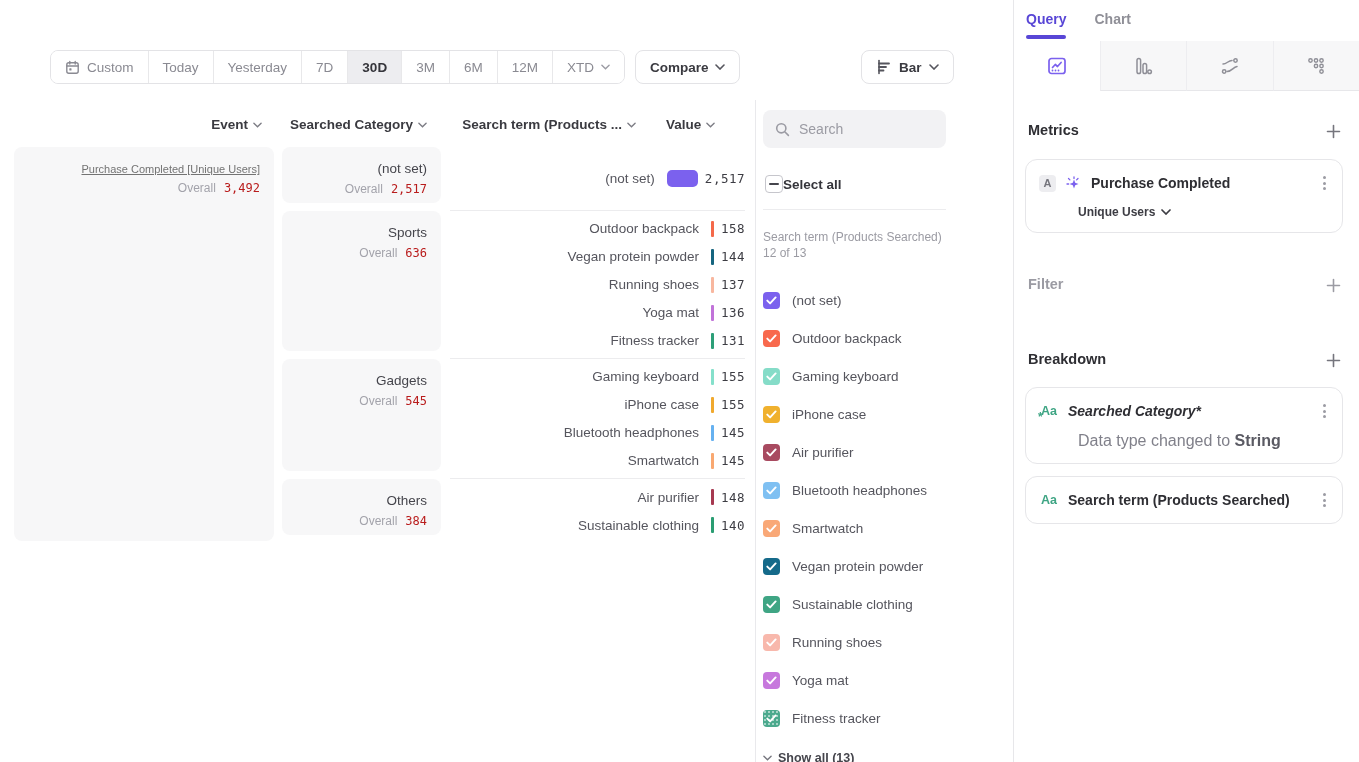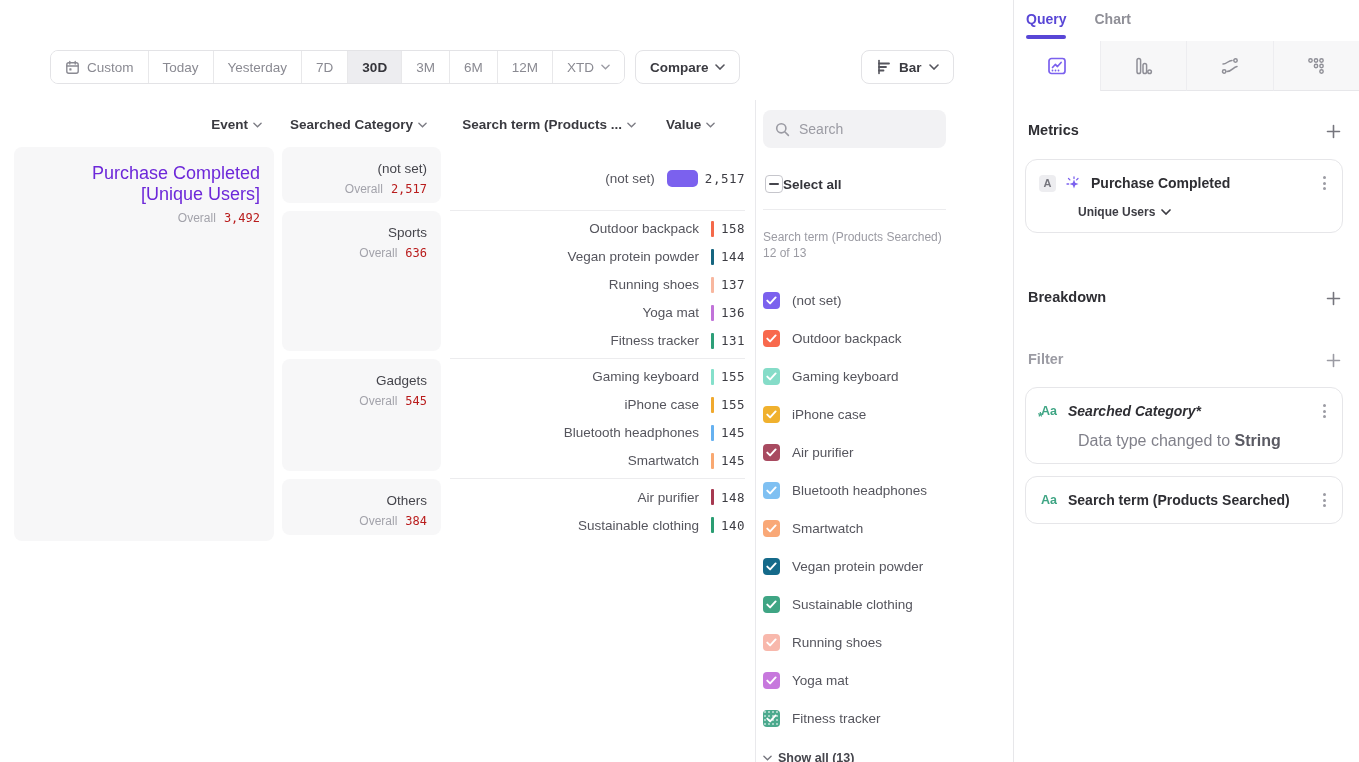--- a/index.html
+++ b/index.html
@@ -24,21 +24,21 @@
     display:flex; align-items:center; gap:5px; }
   .col-head svg { flex:none; }
   #head-event   { left:14px;  width:248px; justify-content:flex-end; }
   #head-cat     { left:282px; width:145px; justify-content:flex-end; }
   #head-term    { left:440px; width:196px; justify-content:flex-end; }
   #head-value   { left:666px; }
 
   
   .event-card { position:absolute; left:14px; top:147px; width:260px; height:394px;
     background:#f7f7f8; border-radius:8px; padding:16px 14px; text-align:right; }
-  .event-name { font-size:18px; color:#6d28d9; }
+  .event-name { font-size:11px; color:#737373;text-decoration:underline; }
   .overall-line { margin-top:6px; font-size:12px; color:#a3a3ab; }
   .overall-line b { font-weight:500; color:#b91c1c; margin-left:8px; font-family:"DejaVu Sans Mono", monospace; font-size:12px; }
 
   #groups { position:absolute; left:282px; top:147px; width:463px; }
   .group { display:flex; align-items:stretch; }
   .cat-card { width:159px; flex:none; background:#f7f7f8; border-radius:8px;
     padding:14px; text-align:right; margin-bottom:8px; }
   .cat-name { font-size:13.5px; color:#45454c; }
   .rows { flex:1; margin-left:9px; display:flex; flex-direction:column; justify-content:center; }
   .group:not(:last-child) .rows { border-bottom:1px solid #ececee; }
@@ -489,38 +489,38 @@
           </div>
       </div>
       <div class="card-sub">
         <span>Unique Users</span>
         <svg width="10" height="6" viewBox="0 0 10 6">
             <path d="M1 1l4 4 4-4" fill="none" stroke="#3c3c43" stroke-width="1.7" stroke-linecap="round"></path>
           </svg>
       </div>
     </div>
 
+    <div class="sec-head muted" style="margin-top:43px;">
+      <span>Filter</span>
+      <div class="plus-btn">
+        <svg width="15" height="15" viewBox="0 0 15 15">
+            <path d="M7.5 1.5v12M1.5 7.5h12" stroke="#9b9ba3" stroke-width="1.6" stroke-linecap="round"></path>
+          </svg>
+      </div>
+    </div>
+
     <div class="sec-head" style="margin-top:56px;">
       <span>Breakdown</span>
       <div class="plus-btn">
         <svg width="15" height="15" viewBox="0 0 15 15">
             <path d="M7.5 1.5v12M1.5 7.5h12" stroke="#75757d" stroke-width="1.6" stroke-linecap="round"></path>
           </svg>
       </div>
     </div>
 
-    <div class="sec-head muted" style="margin-top:43px;">
-      <span>Filter</span>
-      <div class="plus-btn">
-        <svg width="15" height="15" viewBox="0 0 15 15">
-            <path d="M7.5 1.5v12M1.5 7.5h12" stroke="#9b9ba3" stroke-width="1.6" stroke-linecap="round"></path>
-          </svg>
-      </div>
-    </div>
-
     <div class="card bd-card1">
       <div class="card-row">
         <div class="aa-icon">Aa<span class="star">*</span></div>
         <span class="card-title italic">Searched Category*</span>
         <div class="kebab">
             <i></i>
             <i></i>
             <i></i>
           </div>
       </div>

